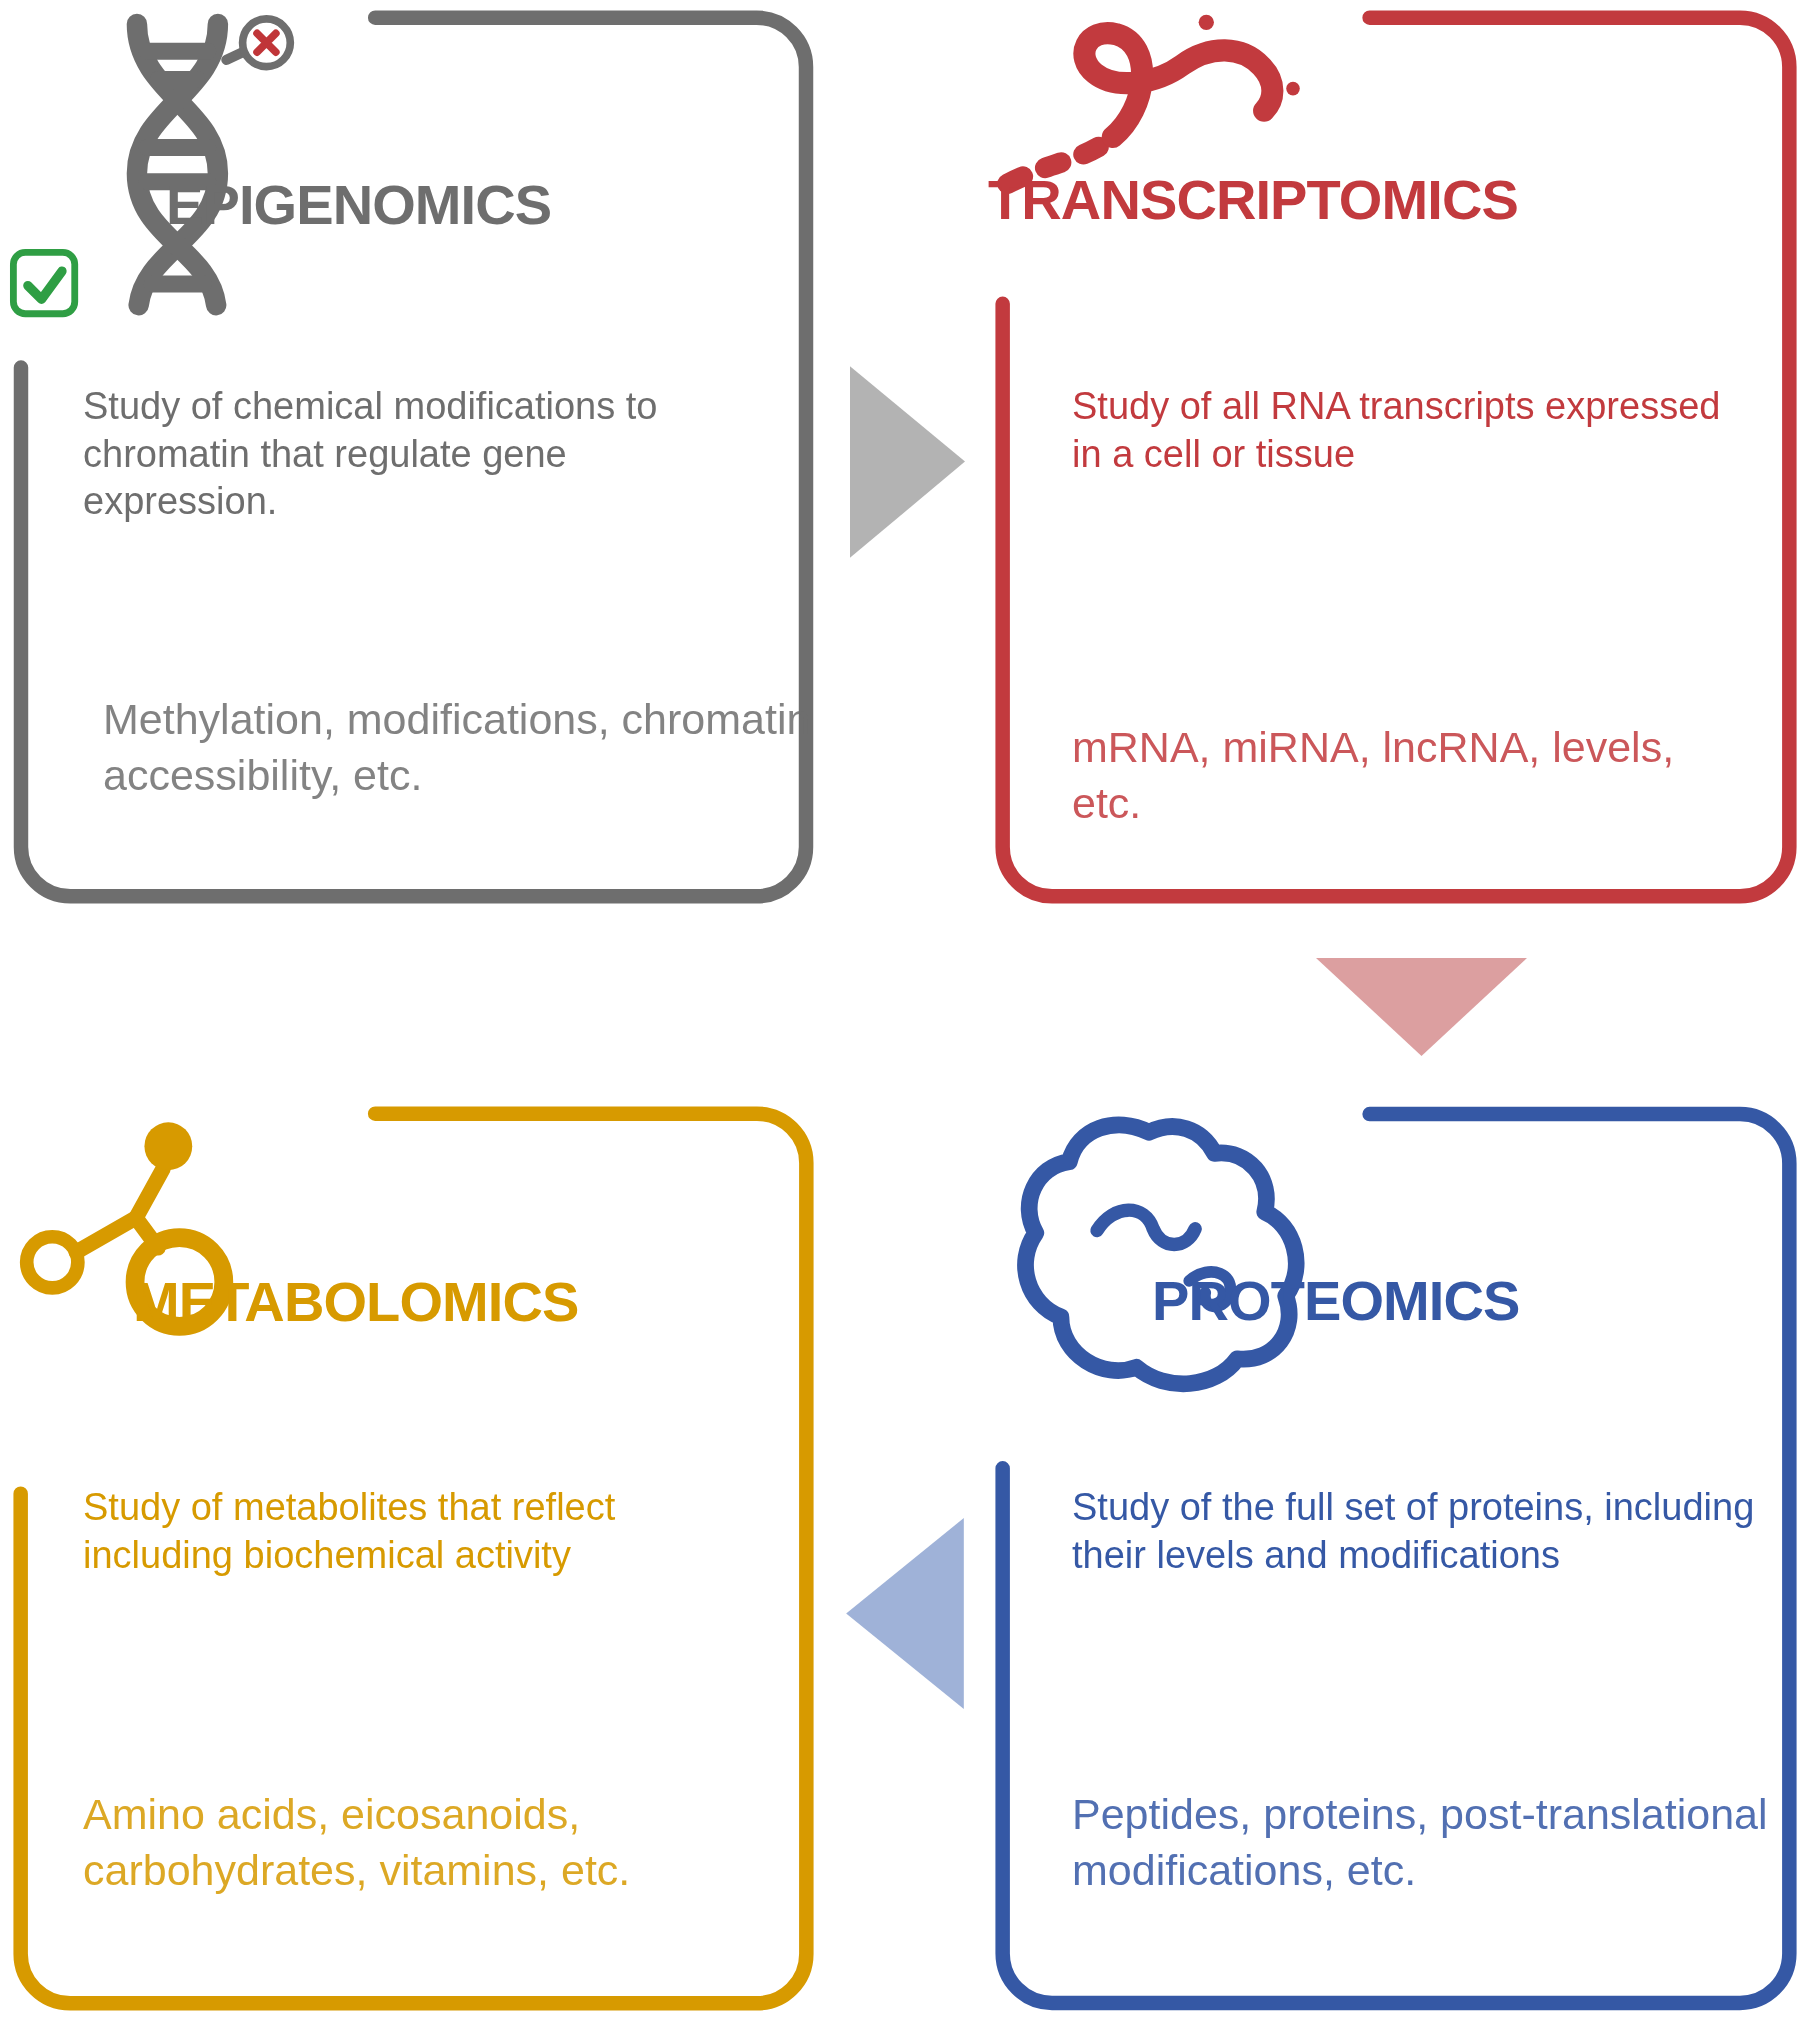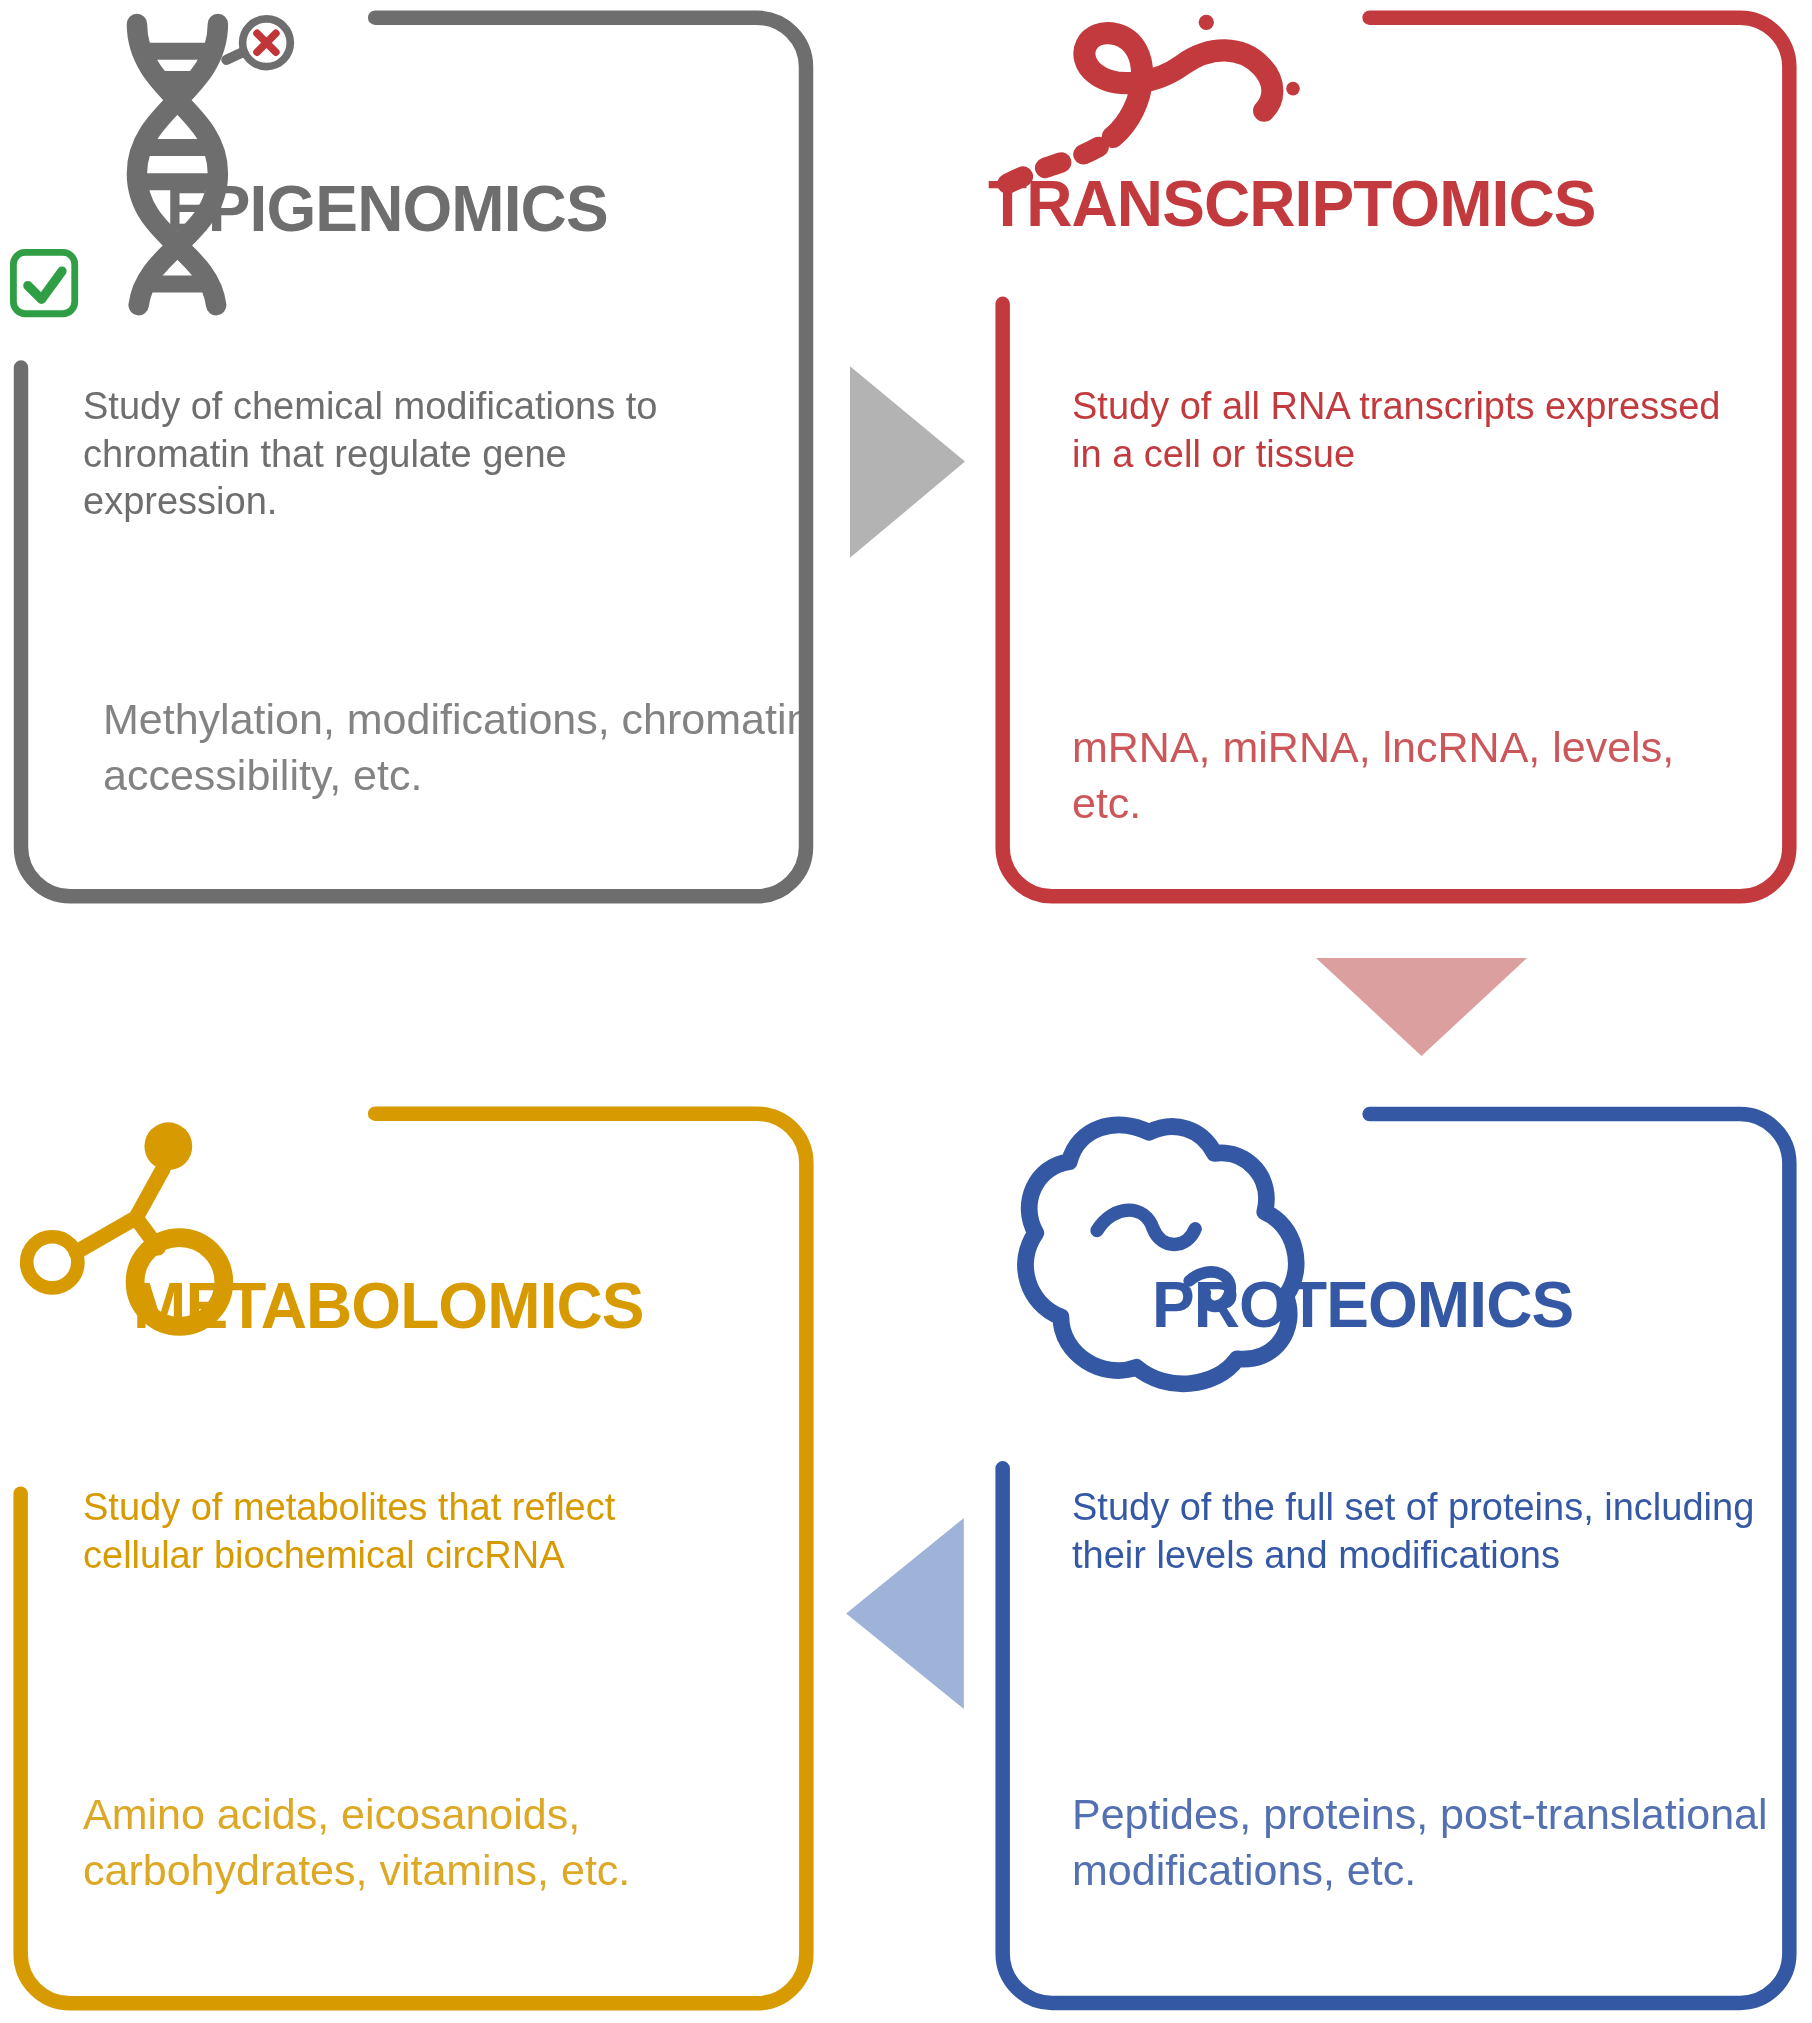--- a/index.html
+++ b/index.html
@@ -9,21 +9,21 @@
   .abs { position:absolute; }
   svg.abs { overflow:visible; }
 
   .border-path { fill:none; stroke-width:17; stroke-linecap:round; }
   .stroke-epi   { stroke:var(--epigenomics,#6e6e6e); }
   .stroke-trans { stroke:var(--transcriptomics,#c23a3e); }
   .stroke-metab { stroke:var(--metabolomics,#d79a00); }
   .stroke-prot  { stroke:var(--proteomics,#3558a5); }
   .fill-metab   { fill:var(--metabolomics,#d79a00); }
 
-  .title { font-weight:700; font-size:64px; letter-spacing:-0.9px; line-height:1; white-space:nowrap; z-index:3; }
+  .title { font-weight:700; font-size:56px; letter-spacing:-0.9px; line-height:1; white-space:nowrap; z-index:3; }
   .desc  { font-size:38px; line-height:1.25; z-index:2; font-weight:400; }
   .examples { font-size:43px; line-height:1.3; opacity:.85; z-index:2; }
 
   .c-epi   { color:var(--epigenomics,#6e6e6e); }
   .c-trans { color:var(--transcriptomics,#c23a3e); }
   .c-metab { color:var(--metabolomics,#d79a00); }
   .c-prot  { color:var(--proteomics,#3558a5); }
 
   .arrow-gray-fill { fill:var(--arrow-gray,#b3b3b3); }
   .arrow-pink-fill { fill:var(--arrow-pink,#dc9fa0); }
@@ -90,21 +90,21 @@
     <svg class="abs" style="left:12.8px; top:1107px; z-index:1;" width="239" height="256" viewBox="0 0 280 300" aria-label="molecule-icon">
       <path class="icon-stroke stroke-metab" stroke-width="18" d="M 74 170 L 144 130"></path>
       <path class="icon-stroke stroke-metab" stroke-width="18" d="M 144 130 L 176 72"></path>
       <path class="icon-stroke stroke-metab" stroke-width="18" d="M 144 130 L 170 165"></path>
       <circle cx="195" cy="205" r="52" class="icon-stroke stroke-metab" stroke-width="22"></circle>
       <circle cx="46" cy="182" r="30" class="icon-stroke stroke-metab" stroke-width="16"></circle>
       <circle cx="182" cy="46" r="28" style="fill:var(--metabolomics,#d79a00)"></circle>
     </svg>
 
     <div class="abs title c-metab" style="left:101px; top:1274px;margin-left:32px;">METABOLOMICS</div>
-    <div class="abs desc c-metab" style="left:83px; top:1484px; width:596px;">Study of metabolites that reflect cellular biochemical circRNA</div>
+    <div class="abs desc c-metab" style="left:83px; top:1484px; width:596px;">Study of metabolites that reflect including biochemical activity</div>
     <div class="abs examples c-metab" style="left:83px; top:1787px; width:733px;">Amino acids, eicosanoids, carbohydrates, vitamins, etc.</div>
   </div>
 
   <div>
     <svg class="abs" style="left:995px; top:1106px;" width="802" height="905" viewBox="0 0 942 1062">
       <path class="border-path stroke-prot" d="M 440 9 H 875 A 58 58 0 0 1 933 67 V 995 A 58 58 0 0 1 875 1053 H 67 A 58 58 0 0 1 9 995 V 425"></path>
     </svg>
 
     <svg class="abs" style="left:998px; top:1103px; z-index:1;" width="302" height="302" viewBox="0 0 360 360" aria-label="protein-icon">
       <path class="icon-stroke stroke-prot" stroke-width="20" d="M 180 35 C 140 15, 95 30, 85 70 C 45 75, 25 120, 45 155 C 20 190, 35 240, 75 255 C 75 300, 125 330, 165 315 C 200 345, 260 340, 285 305 C 330 310, 358 270, 343 230 C 368 195, 353 145, 318 130 C 328 90, 298 55, 258 60 C 243 30, 210 20, 180 35 Z"></path>

